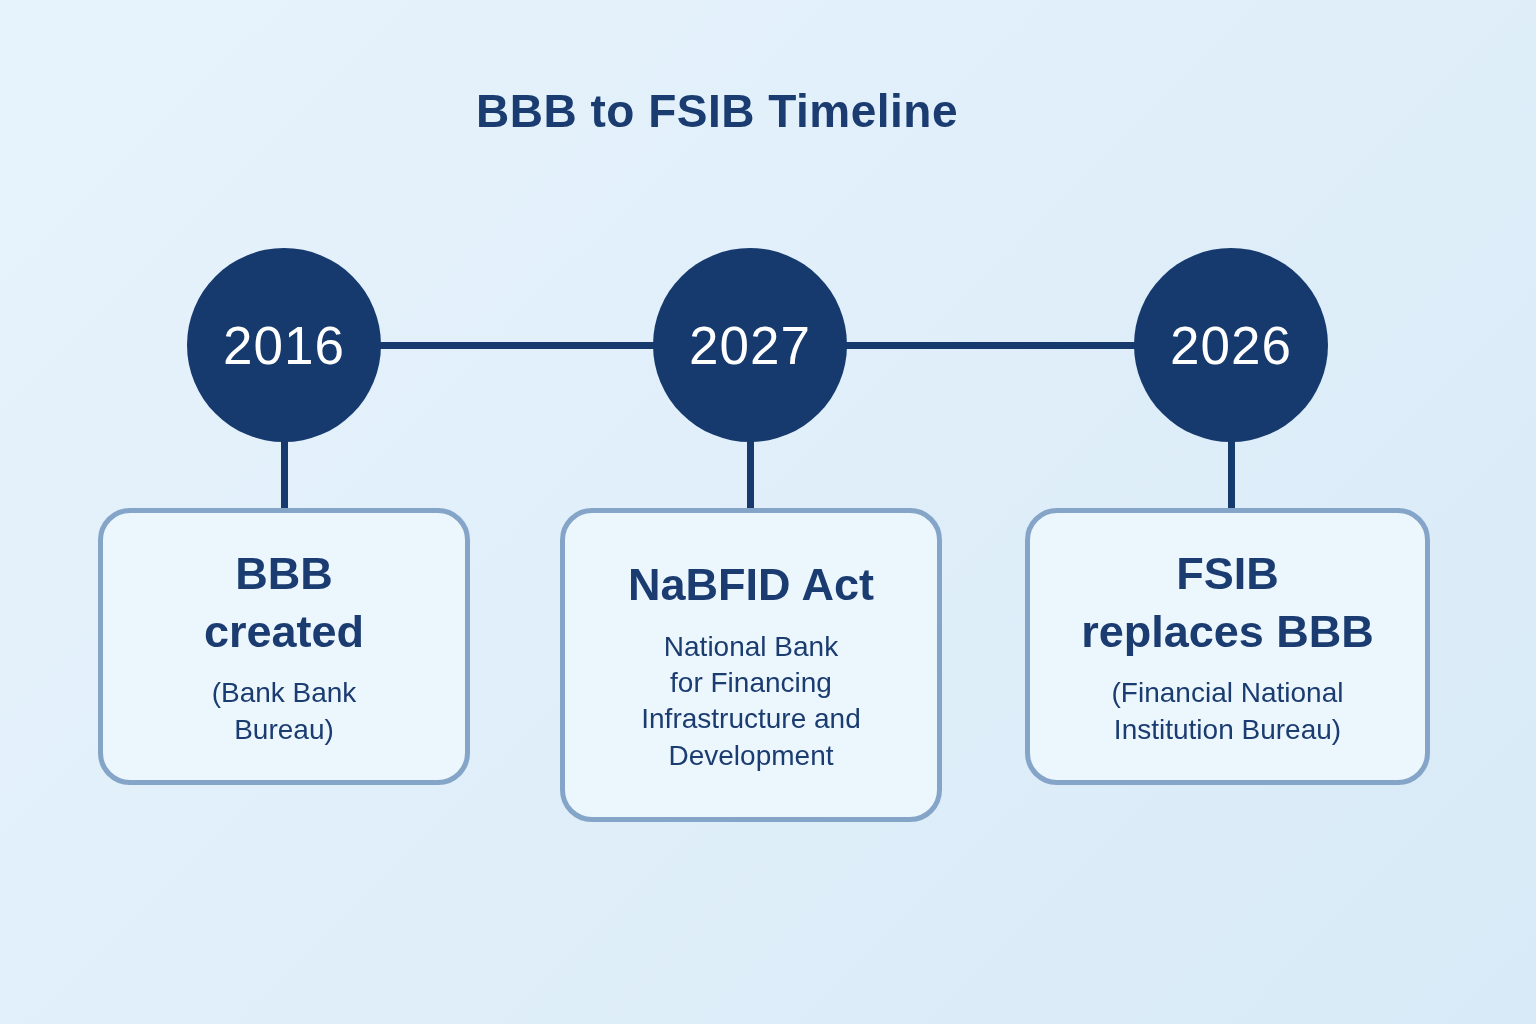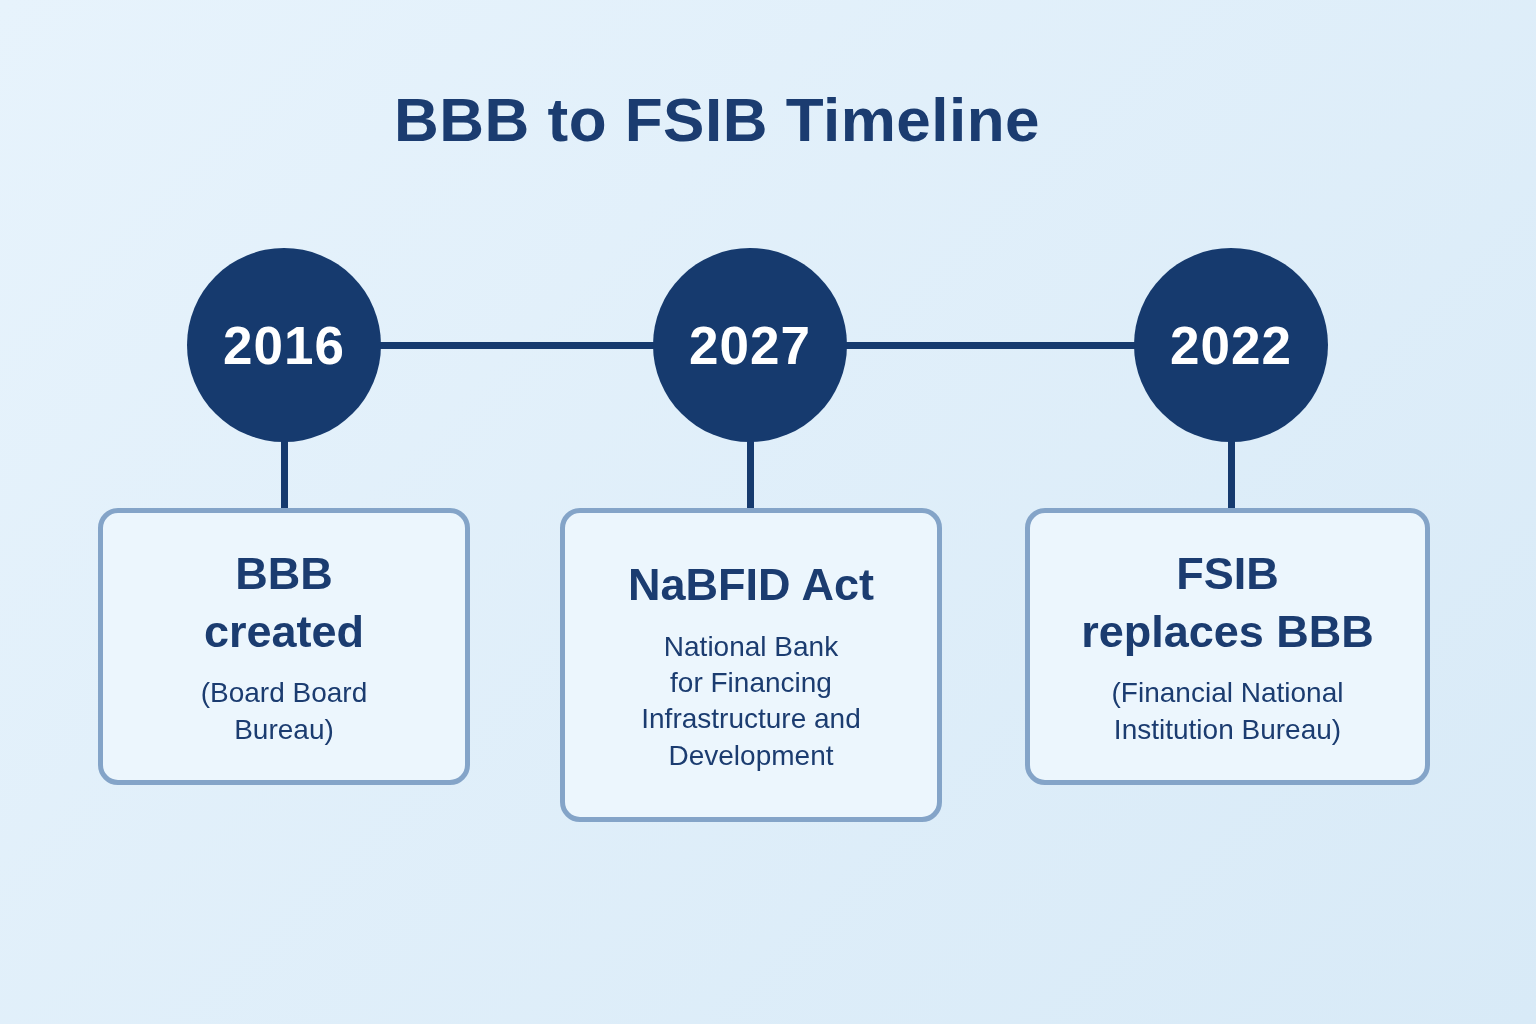--- a/index.html
+++ b/index.html
@@ -5,46 +5,46 @@
   html,body{margin:0;padding:0;}
   .canvas{
     position:relative;
     width:1536px;height:1024px;
     background:linear-gradient(135deg, var(--background-top,#e7f3fc) 0%, var(--background-bottom,#d8eaf7) 100%);
     font-family:"Liberation Sans", sans-serif;
     overflow:hidden;
   }
   .title{
     position:absolute;top:84px;left:717px;transform:translateX(-50%);
-    margin:0;font-size:62px;font-weight:800;letter-spacing:0.5px;
+    margin:0;font-size:46px;font-weight:800;letter-spacing:0.5px;
     color:var(--text-navy,#1b3c70);white-space:nowrap;
   }
   .h-line{
     position:absolute;left:284px;top:342px;width:947px;height:7px;
     background:var(--navy,#163a6e);
   }
   .v-line{
     position:absolute;top:438px;height:72px;width:7px;
     background:var(--navy,#163a6e);
   }
   .v1{left:281px}.v2{left:747px}.v3{left:1228px}
   .circle{
     position:absolute;top:248px;width:194px;height:194px;border-radius:50%;
     background:var(--navy,#163a6e);
     display:flex;align-items:center;justify-content:center;
   }
   .c1{left:187px}.c2{left:653px}.c3{left:1134px}
   .year{
-    color:var(--year-text,#ffffff);font-size:53px;font-weight:700;letter-spacing:1px;
+    color:var(--year-text,#ffffff);font-size:53px;font-weight:400;letter-spacing:1px;
   }
   .card{
     position:absolute;top:508px;box-sizing:border-box;
     background:var(--card-bg,#ecf6fd);
     border:5px solid var(--card-border,#84a4c8);
-    border-radius:20px;
+    border-radius:32px;
     display:flex;flex-direction:column;align-items:center;justify-content:center;
     text-align:center;gap:15px;padding:12px;
   }
   .card1{left:98px;width:372px;height:277px;}
   .card2{left:560px;width:382px;height:314px;}
   .card3{left:1025px;width:405px;height:277px;}
   .card-heading{
     font-size:45px;font-weight:800;line-height:1.28;
     color:var(--text-navy,#1b3c70);white-space:pre-line;
   }
@@ -62,38 +62,38 @@
 
   <div class="h-line"></div>
 
   <div class="circle c1">
     <span class="year">2016</span>
   </div>
   <div class="v-line v1"></div>
   <div class="card card1">
     <div class="card-heading">BBB
 created</div>
-    <div class="card-desc">(Board Board
+    <div class="card-desc">(Bank Bank
 Bureau)</div>
   </div>
 
   <div class="circle c2">
     <span class="year">2027</span>
   </div>
   <div class="v-line v2"></div>
   <div class="card card2">
     <div class="card-heading">NaBFID Act</div>
     <div class="card-desc">National Bank
 for Financing
 Infrastructure and
 Development</div>
   </div>
 
   <div class="circle c3">
-    <span class="year">2022</span>
+    <span class="year">2026</span>
   </div>
   <div class="v-line v3"></div>
   <div class="card card3">
     <div class="card-heading">FSIB
 replaces BBB</div>
     <div class="card-desc">(Financial National
 Institution Bureau)</div>
   </div>
 
 </div>

